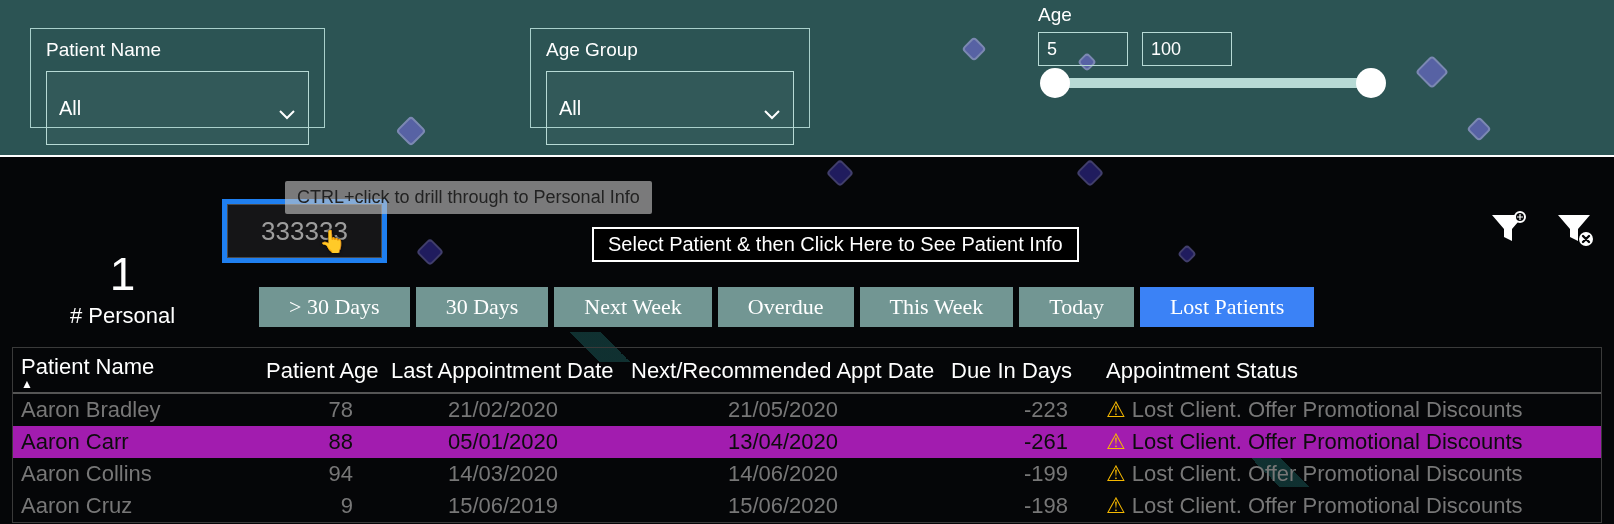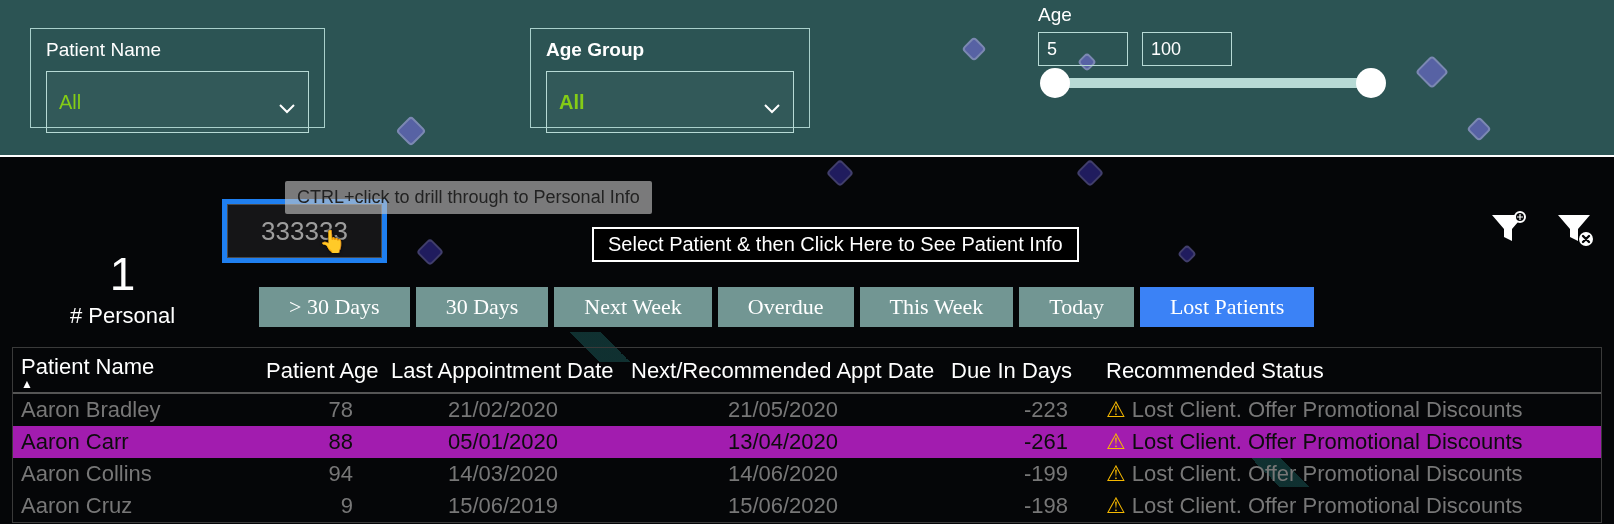--- a/index.html
+++ b/index.html
@@ -31,35 +31,35 @@
   .filter-block .lbl {
     font-size: 19px;
     margin-bottom: 10px;
   }
   .combo {
     border: 1px solid #b7dad5;
     height: 40px;
     display: flex;
     align-items: center;
     justify-content: space-between;
-    padding: 10px 12px;
+    padding: 16px 12px;
     font-size: 20px;
-    color: #84cc16;
+    color: #ffffff;
     background: rgba(255,255,255,0.03);
     cursor: pointer;
   }
   .chev {
     width: 18px;
     height: 12px;
     display: inline-block;
   }
   .chev svg { stroke: #fff; stroke-width: 2; fill: none; }
 
   #pn-block { left: 30px; top: 28px; width: 295px; height: 100px; }
-  #ag-block { left: 530px; top: 28px; width: 280px; height: 100px; font-weight: bold; }
+  #ag-block { left: 530px; top: 28px; width: 280px; height: 100px; }
 
   
   .age-zone {
     position: absolute;
     left: 1038px;
     top: 4px;
     width: 360px;
   }
   .age-zone .age-title {
     font-size: 19px;
@@ -407,21 +407,21 @@
       <thead>
         <tr>
           <th>
             <span>Patient Name</span>
             <span class="sort-asc">▲</span>
           </th>
           <th style="text-align:right;">Patient Age</th>
           <th>Last Appointment Date</th>
           <th>Next/Recommended Appt Date</th>
           <th>Due In Days</th>
-          <th>Recommended Status</th>
+          <th>Appointment Status</th>
         </tr>
       </thead>
       <tbody id="patients-tbody">
           <tr>
             <td>Aaron Bradley</td>
             <td class="num">78</td>
             <td class="ctr">21/02/2020</td>
             <td class="ctr">21/05/2020</td>
             <td class="num">-223</td>
             <td><span class="warn">⚠</span>Lost Client. Offer Promotional Discounts</td>

